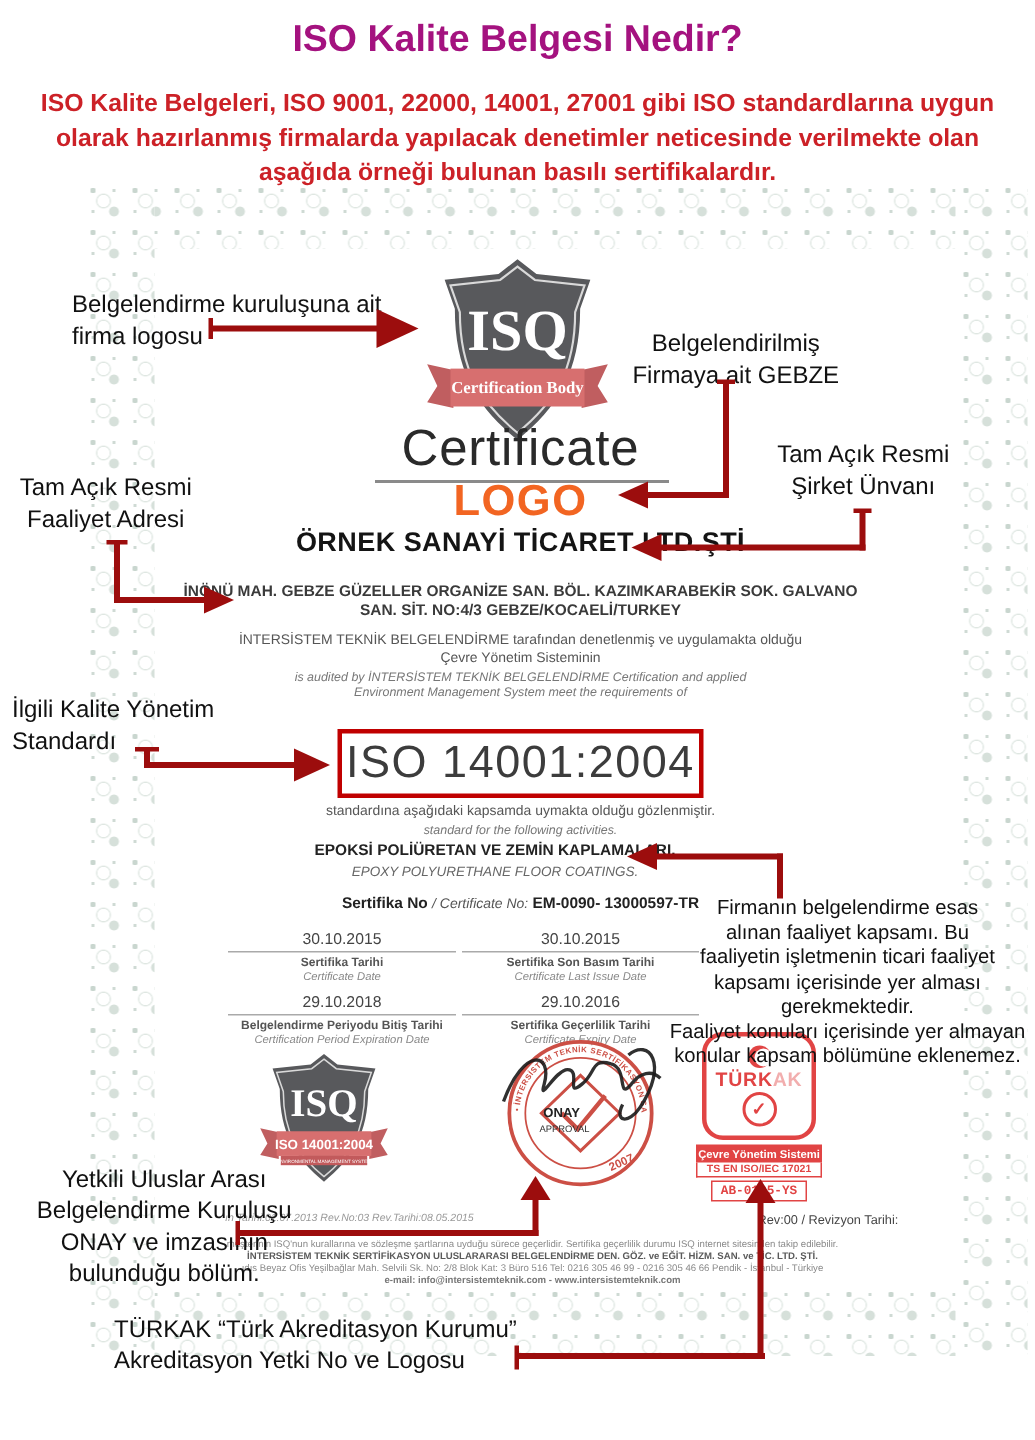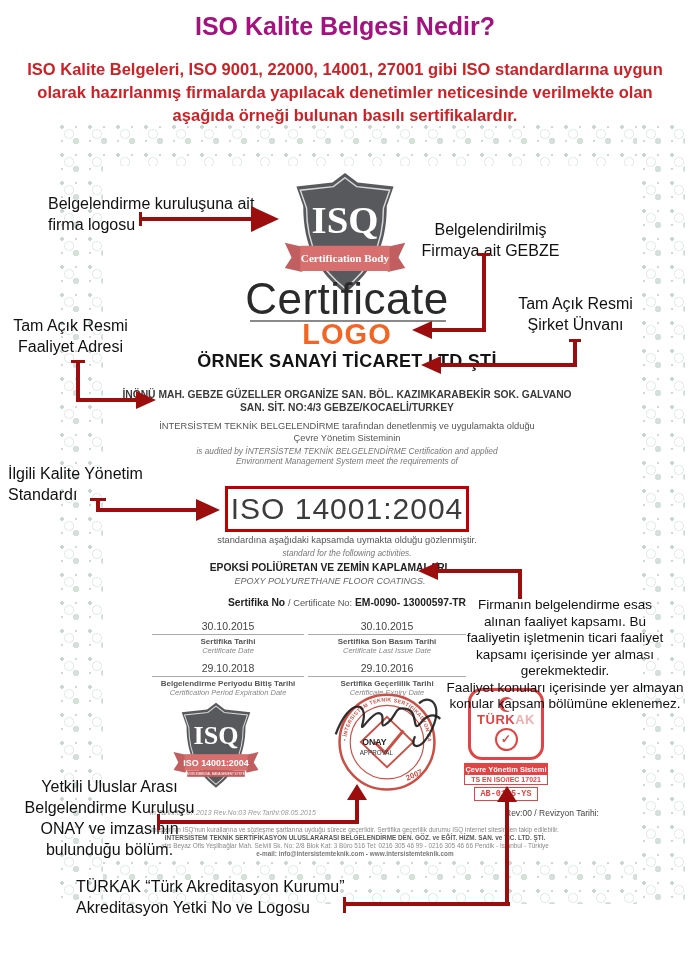--- a/index.html
+++ b/index.html
@@ -22,40 +22,40 @@
       radial-gradient(circle 1.3px at 7px 21px, #cfdad4 90%, transparent),
       radial-gradient(circle 7px  at 14px 14px, transparent 55%, #dfe7e2 62%, transparent 78%);
     background-size:28px 28px;}
   .lace-top{left:55px;top:120px;width:630px;height:46px;}
   .lace-bottom{left:55px;top:856px;width:630px;height:48px;}
   .lace-left{left:55px;top:120px;width:48px;height:784px;}
   .lace-right{left:637px;top:120px;width:48px;height:784px;}
 
   
   .cline{position:absolute;left:107px;width:480px;text-align:center;z-index:2;color:#333;}
-  .cert-heading{top:279px;font-size:44px;line-height:40px;color:#2a2a2a;letter-spacing:.5px;}
+  .cert-heading{top:279px;font-size:34px;line-height:40px;color:#2a2a2a;letter-spacing:.5px;}
   .cert-underline{position:absolute;left:250px;top:320px;width:196px;height:2px;background:#8a8a8a;z-index:2;}
   .logo-placeholder{top:318px;font-size:29px;font-weight:800;color:#F26522;letter-spacing:1px;}
   .company-name{top:351px;font-size:18px;font-weight:bold;color:#141414;letter-spacing:.3px;}
   .addr1{top:389px;font-size:10.3px;font-weight:bold;color:#3a3a3a;}
   .addr2{top:402px;font-size:10.3px;font-weight:bold;color:#3a3a3a;}
   .audit-tr1{top:421px;font-size:9.3px;color:#555;}
   .audit-tr2{top:433px;font-size:9.3px;color:#555;}
   .audit-en1{top:446px;font-size:8.3px;font-style:italic;color:#777;}
   .audit-en2{top:456px;font-size:8.3px;font-style:italic;color:#777;text-align:center;}
   .iso-box{position:absolute;left:225px;top:486px;width:238px;height:40px;border:3px solid #C00000;
            background:#fff;display:flex;align-items:center;justify-content:center;z-index:2;
            font-size:30px;font-weight:500;letter-spacing:1px;color:#3c3c3c;}
   .conf-tr{top:535px;font-size:9.3px;color:#555;}
   .conf-en{top:548px;font-size:8.3px;font-style:italic;color:#777;}
   .scope-tr{top:562px;left:88px;width:484px;font-size:10.3px;font-weight:bold;color:#222;}
   .scope-en{top:576px;left:88px;width:484px;font-size:9px;font-style:italic;color:#666;}
   .certno{top:597px;font-size:10.3px;color:#222;}
   .certno .b{font-weight:bold;}
-  .certno .i{color:#555;font-size:9.3px;}
+  .certno .i{font-style:italic;color:#555;font-size:9.3px;}
 
   
   .dcol{position:absolute;top:620px;z-index:2;}
   .dcol-1{left:152px;width:152px;}
   .dcol-2{left:308px;width:158px;}
   .dcell{margin-bottom:7px;}
   .dval{font-size:10.5px;color:#444;text-align:center;border-bottom:1px solid #aaa;padding-bottom:2px;margin-bottom:2px;}
   .dtr{font-size:8px;font-weight:bold;color:#555;text-align:center;}
   .den{font-size:7.5px;font-style:italic;color:#888;text-align:center;}
 

